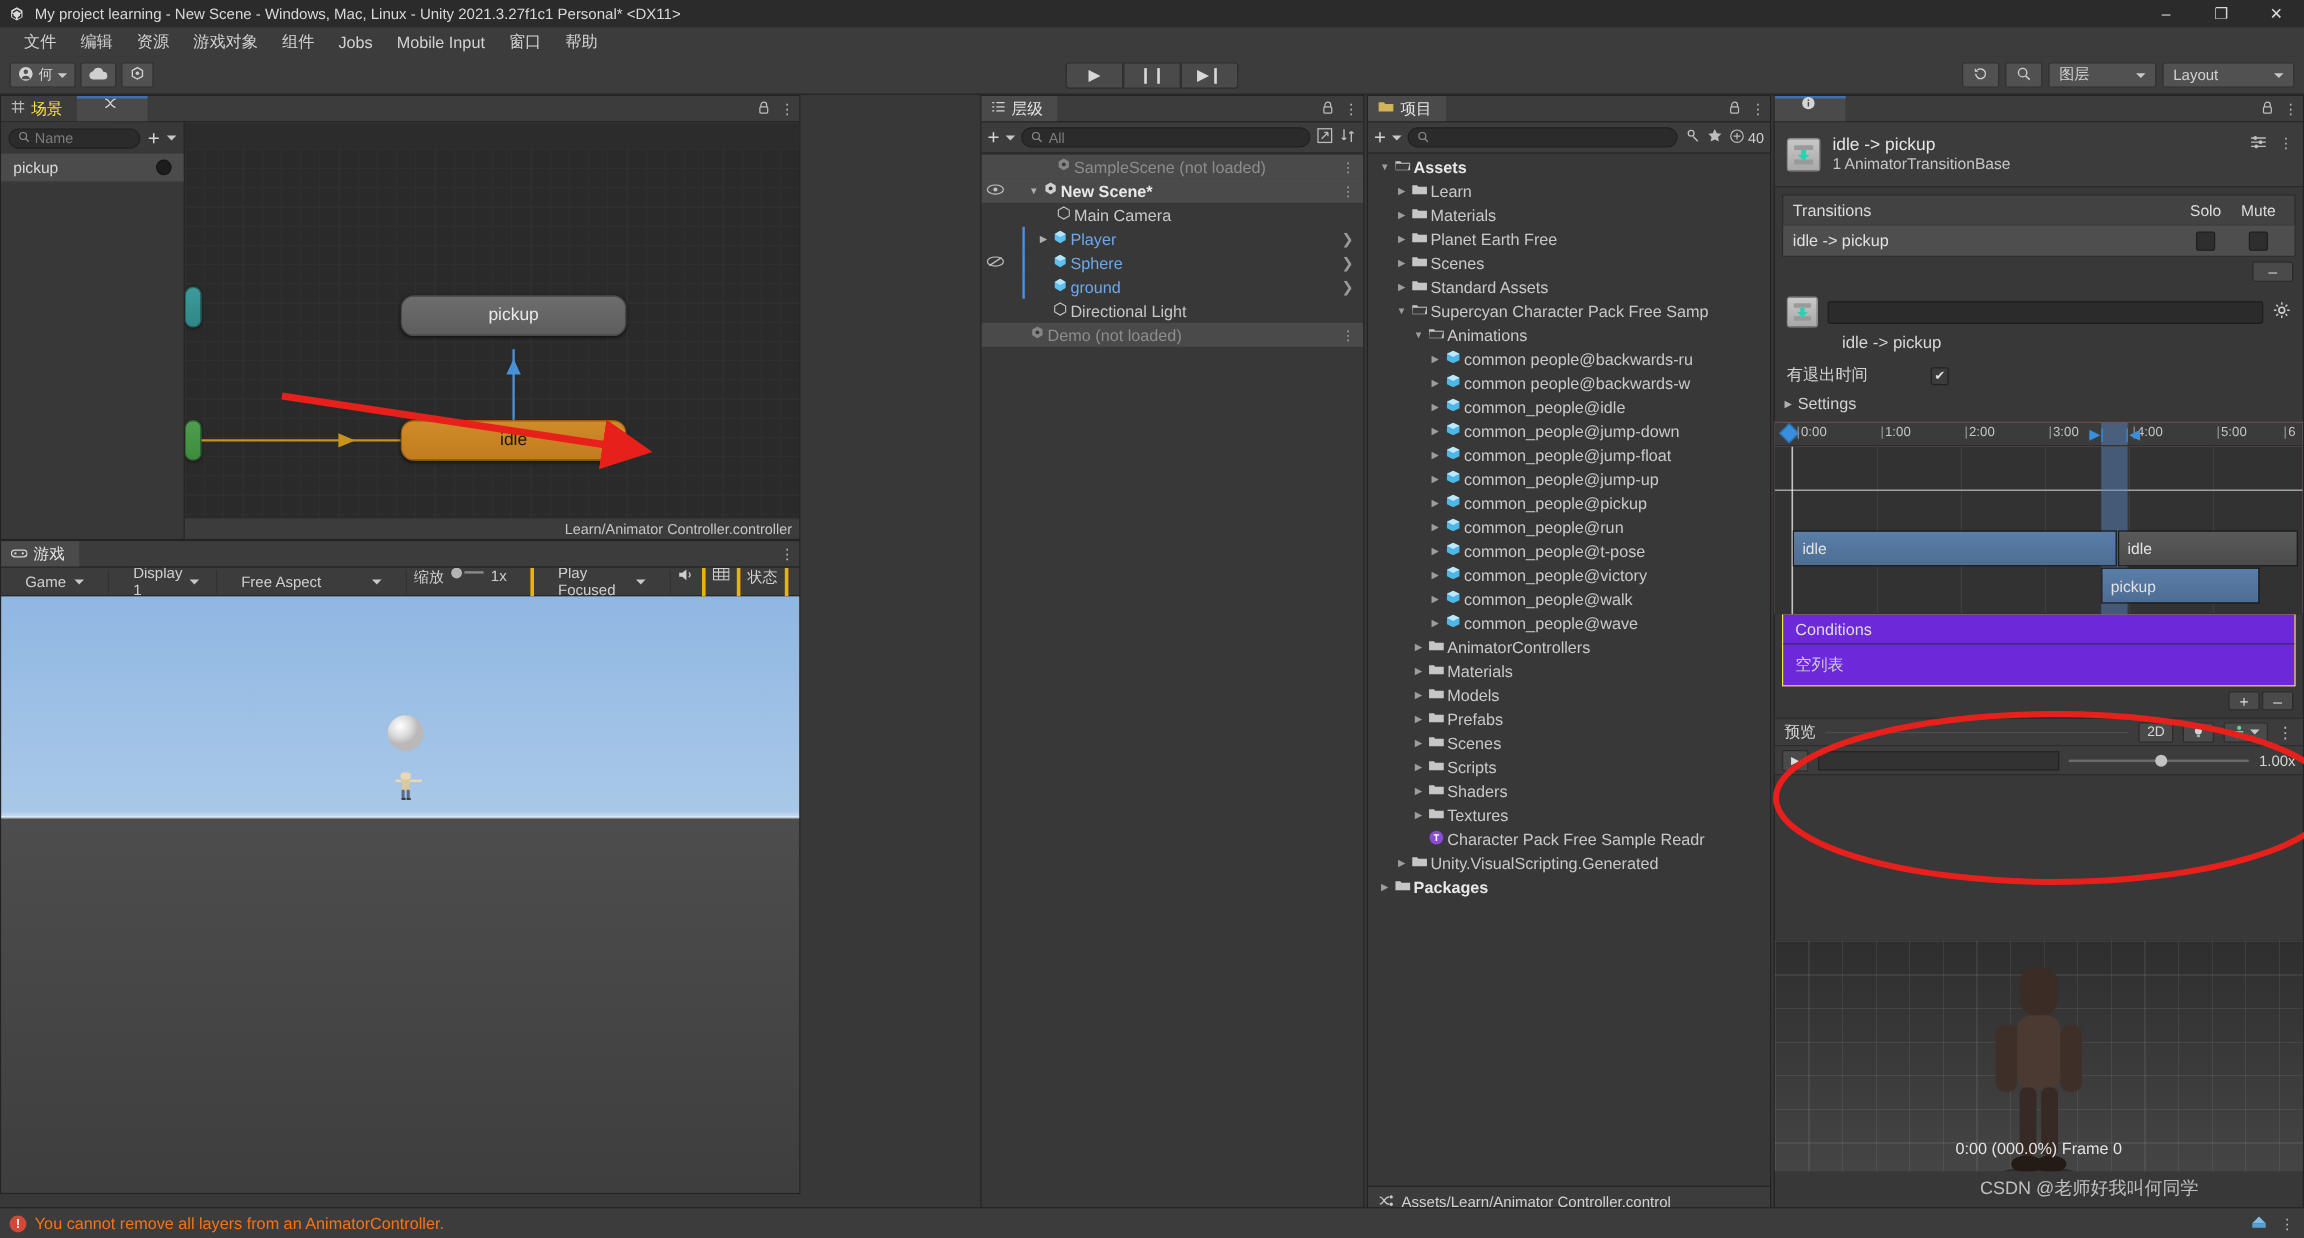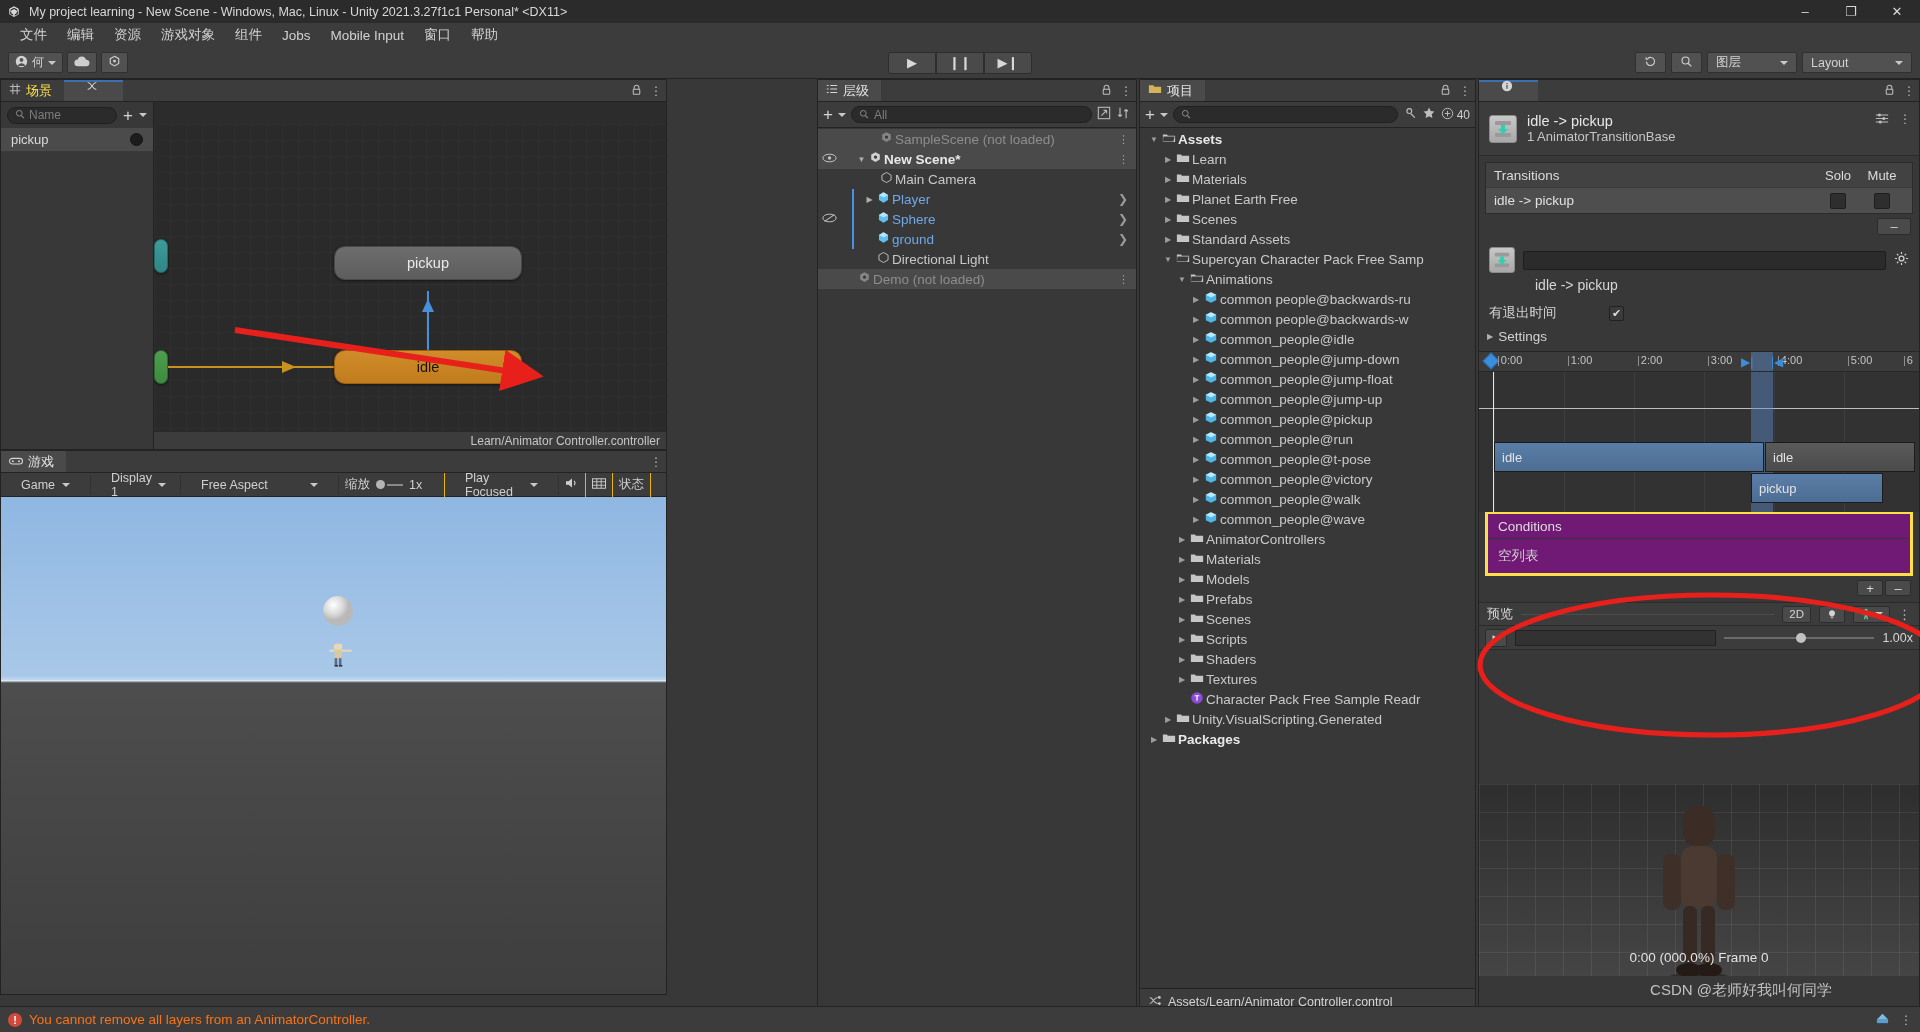--- a/index.html
+++ b/index.html
@@ -141,21 +141,21 @@
   
   #game{ left:0; top:450px; width:667px; height:545px;}
   .game-toolbar{
     height:24px;background:#3c3c3c;display:flex;align-items:center;border-bottom:1px solid #232323;
     font-size:12.5px;color:#d0d0d0;
   }
   .gt-drop{
     height:20px;display:flex;align-items:center;justify-content:space-between;gap:6px;
     padding:0 20px; border-right:1px solid #323232;
   }
-  .gt-item{ height:24px;display:flex;align-items:center;gap:6px;padding:0 6px;border-right:1px solid #eab308;}
+  .gt-item{ height:24px;display:flex;align-items:flex-start;gap:6px;padding:0 6px;border-right:3px solid #eab308;}
   .slider-mini{ display:flex;align-items:center;gap:2px;}
   .slider-mini .dot{width:9px;height:9px;border-radius:50%;background:#b5b5b5;}
   .slider-mini .bar{width:16px;height:2px;background:#8a8a8a;}
   .game-view{ position:absolute;left:0;top:46px;right:0;bottom:0;overflow:hidden;
               background:linear-gradient(#8fb7e2 0%, #a9c8e8 36%, #c9dcf0 37%, #4d4d4d 37.4%, #3e3e3e 100%);}
   .horizon{ position:absolute;left:0;right:0;top:36.8%;height:1px;background:#dde8f3;}
 
   
   #hierarchy{ left:817px; top:79px; width:320px; height:936px;}
   .h-toolbar{ height:26px;background:#3c3c3c;display:flex;align-items:center;gap:5px;
@@ -242,21 +242,21 @@
   .tl-hline{ position:absolute;left:0;right:0;height:1px;background:#bdbdbd;}
   .clipbar{ position:absolute;height:30px;border:1px solid #1c1c1c;display:flex;align-items:center;
             padding-left:7px;font-size:13px;color:#e2e2e2;}
   .clip-blue{ background:linear-gradient(#5a7ea8,#4d6d93);}
   .clip-gray{ background:linear-gradient(#5a5a5a,#4b4b4b);}
   .playhead{ position:absolute;top:0;bottom:0;width:1px;background:#e8e8e8;}
   .sel-band{ position:absolute;top:0;width:22px;background:rgba(90,140,205,.45);}
   .diamond{ position:absolute;width:12px;height:12px;background:#3a8ede;transform:rotate(45deg);
             border:1px solid #2a6fb0;}
 
-  .conditions{ margin:0 6px; border:3px solid #fde047; background:#701a75;}
+  .conditions{ margin:0 6px; border:1px solid #fde047; background:#6d28d9;}
   .cond-head{ height:25px;display:flex;align-items:center;padding:0 10px;font-size:13.5px;color:#dedede;
               border-bottom:1px solid #353535;}
   .cond-body{ height:34px;display:flex;align-items:center;padding:0 10px;font-size:13.5px;color:#cfcfcf;}
   .cond-btns{ display:flex;justify-content:flex-end;gap:2px;padding:4px 8px 6px 0;}
   .sq-btn{ width:26px;height:16px;background:#4a4a4a;border:1px solid #2c2c2c;border-radius:2px;
            display:flex;align-items:center;justify-content:center;color:#d8d8d8;font-size:13px;}
 
   
   .prev-head{ height:24px;background:#3c3c3c;display:flex;align-items:center;gap:8px;padding:0 8px;
               border-top:1px solid #2b2b2b;border-bottom:1px solid #2b2b2b;font-size:13px;color:#d6d6d6;}

